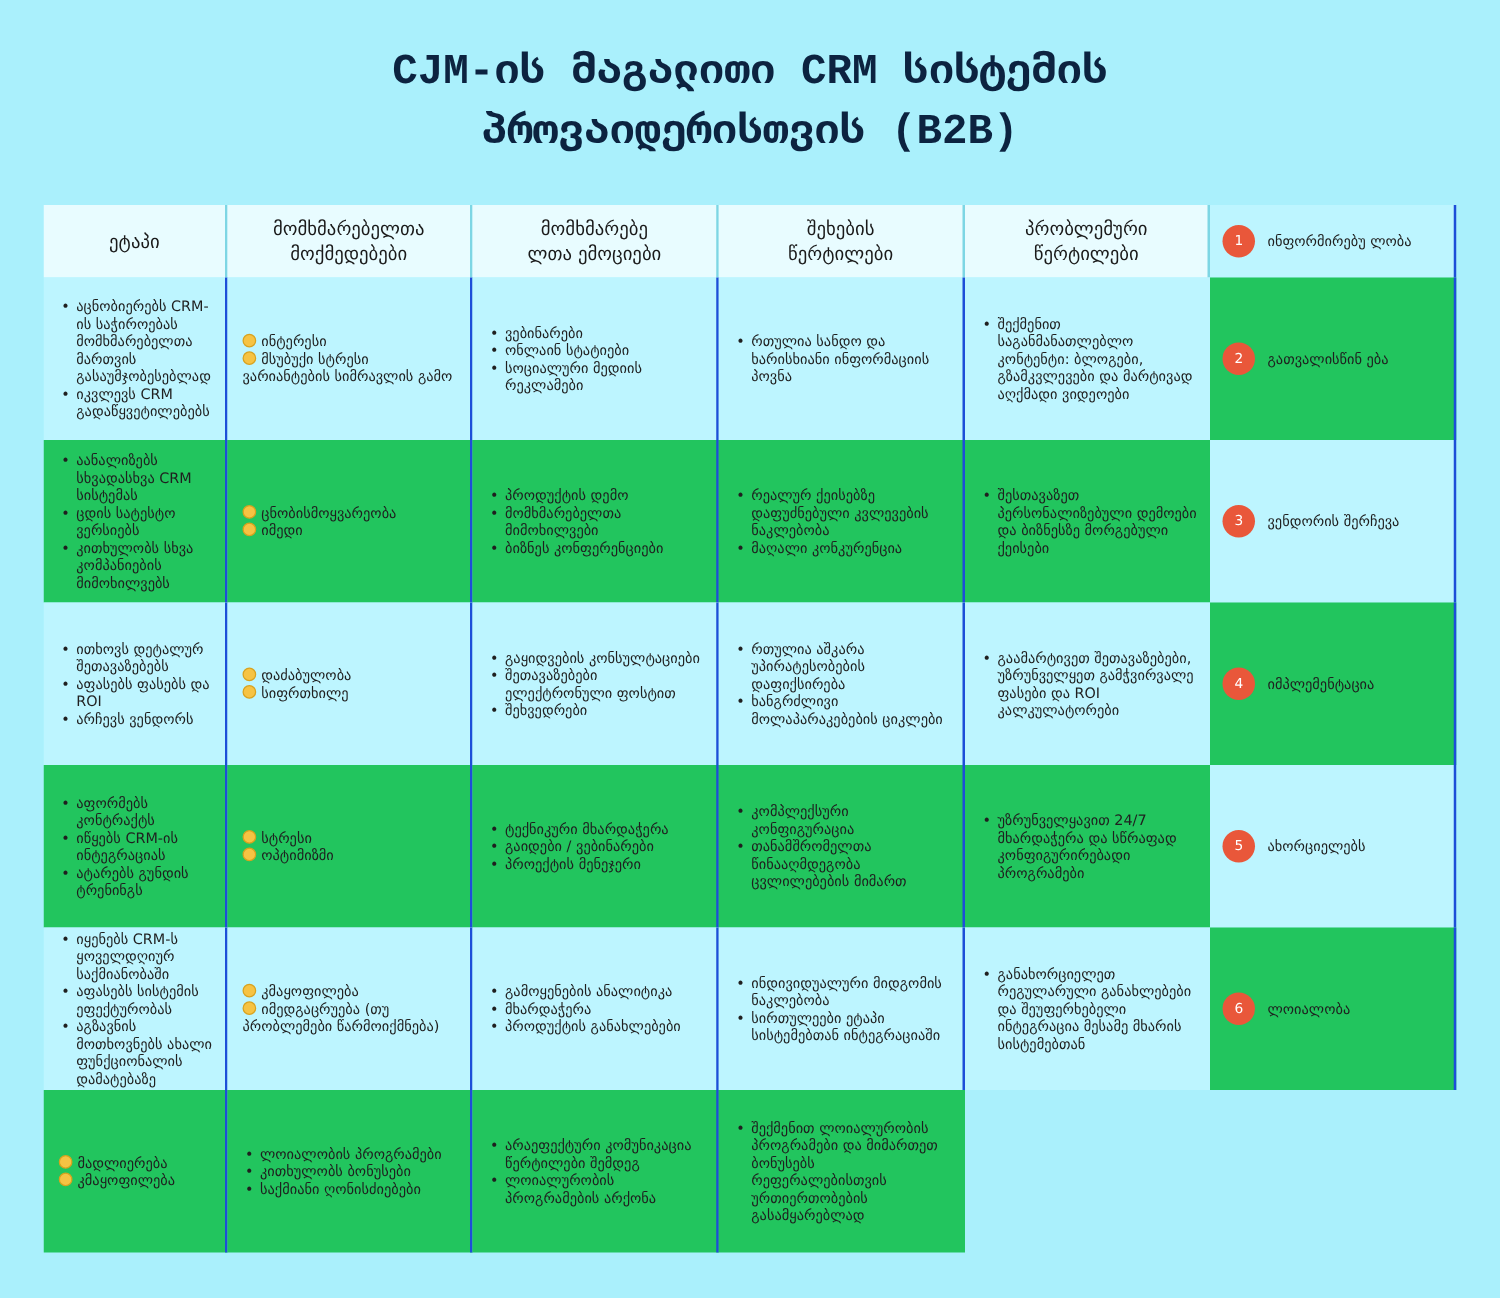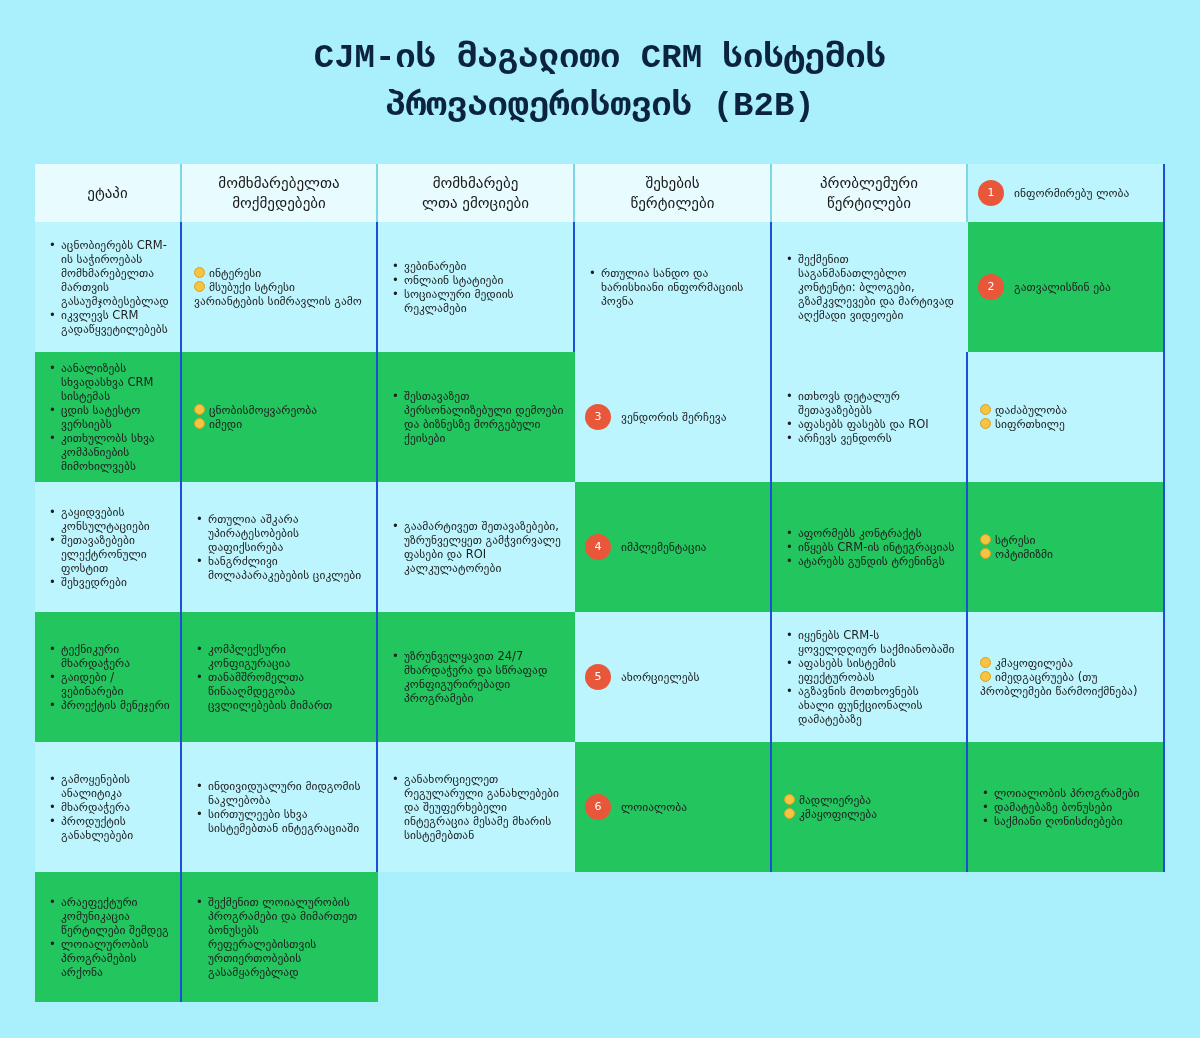--- a/index.html
+++ b/index.html
@@ -170,20 +170,33 @@
         <li>ცდის სატესტო ვერსიებს</li>
         <li>კითხულობს სხვა კომპანიების მიმოხილვებს</li>
       </ul>
     </div>
     <div class="cell row-b">
       <ul class="emo-list">
         <li><span class="emo"></span><span>ცნობისმოყვარეობა</span></li>
         <li><span class="emo"></span><span>იმედი</span></li>
       </ul>
     </div>
+    <div class="cell row-b">
+      <ul class="bl">
+        <li>პროდუქტის დემო</li>
+        <li>მომხმარებელთა მიმოხილვები</li>
+        <li>ბიზნეს კონფერენციები</li>
+      </ul>
+    </div>
+    <div class="cell row-b">
+      <ul class="bl">
+        <li>რეალურ ქეისებზე დაფუძნებული კვლევების ნაკლებობა</li>
+        <li>მაღალი კონკურენცია</li>
+      </ul>
+    </div>
     <div class="cell row-b last">
       <ul class="bl">
         <li>შესთავაზეთ პერსონალიზებული დემოები და ბიზნესზე მორგებული ქეისები</li>
       </ul>
     </div>
     <div class="cell stage row-a">
       <span class="badge">3</span>
       <span class="stage-label">ვენდორის შერჩევა</span>
     </div>
     <div class="cell row-a">
@@ -272,42 +285,42 @@
     <div class="cell row-a">
       <ul class="bl">
         <li>გამოყენების ანალიტიკა</li>
         <li>მხარდაჭერა</li>
         <li>პროდუქტის განახლებები</li>
       </ul>
     </div>
     <div class="cell row-a">
       <ul class="bl">
         <li>ინდივიდუალური მიდგომის ნაკლებობა</li>
-        <li>სირთულეები სხვა სისტემებთან ინტეგრაციაში</li>
+        <li>სირთულეები ეტაპი სისტემებთან ინტეგრაციაში</li>
       </ul>
     </div>
     <div class="cell row-a last">
       <ul class="bl">
         <li>განახორციელეთ რეგულარული განახლებები და შეუფერხებელი ინტეგრაცია მესამე მხარის სისტემებთან</li>
       </ul>
     </div>
     <div class="cell stage row-b">
       <span class="badge">6</span>
       <span class="stage-label">ლოიალობა</span>
     </div>
     <div class="cell row-b">
       <ul class="emo-list">
         <li><span class="emo"></span><span>მადლიერება</span></li>
         <li><span class="emo"></span><span>კმაყოფილება</span></li>
       </ul>
     </div>
     <div class="cell row-b">
       <ul class="bl">
         <li>ლოიალობის პროგრამები</li>
-        <li>დამატებაზე ბონუსები</li>
+        <li>კითხულობს ბონუსები</li>
         <li>საქმიანი ღონისძიებები</li>
       </ul>
     </div>
     <div class="cell row-b">
       <ul class="bl">
         <li>არაეფექტური კომუნიკაცია წერტილები შემდეგ</li>
         <li>ლოიალურობის პროგრამების არქონა</li>
       </ul>
     </div>
     <div class="cell row-b last">

